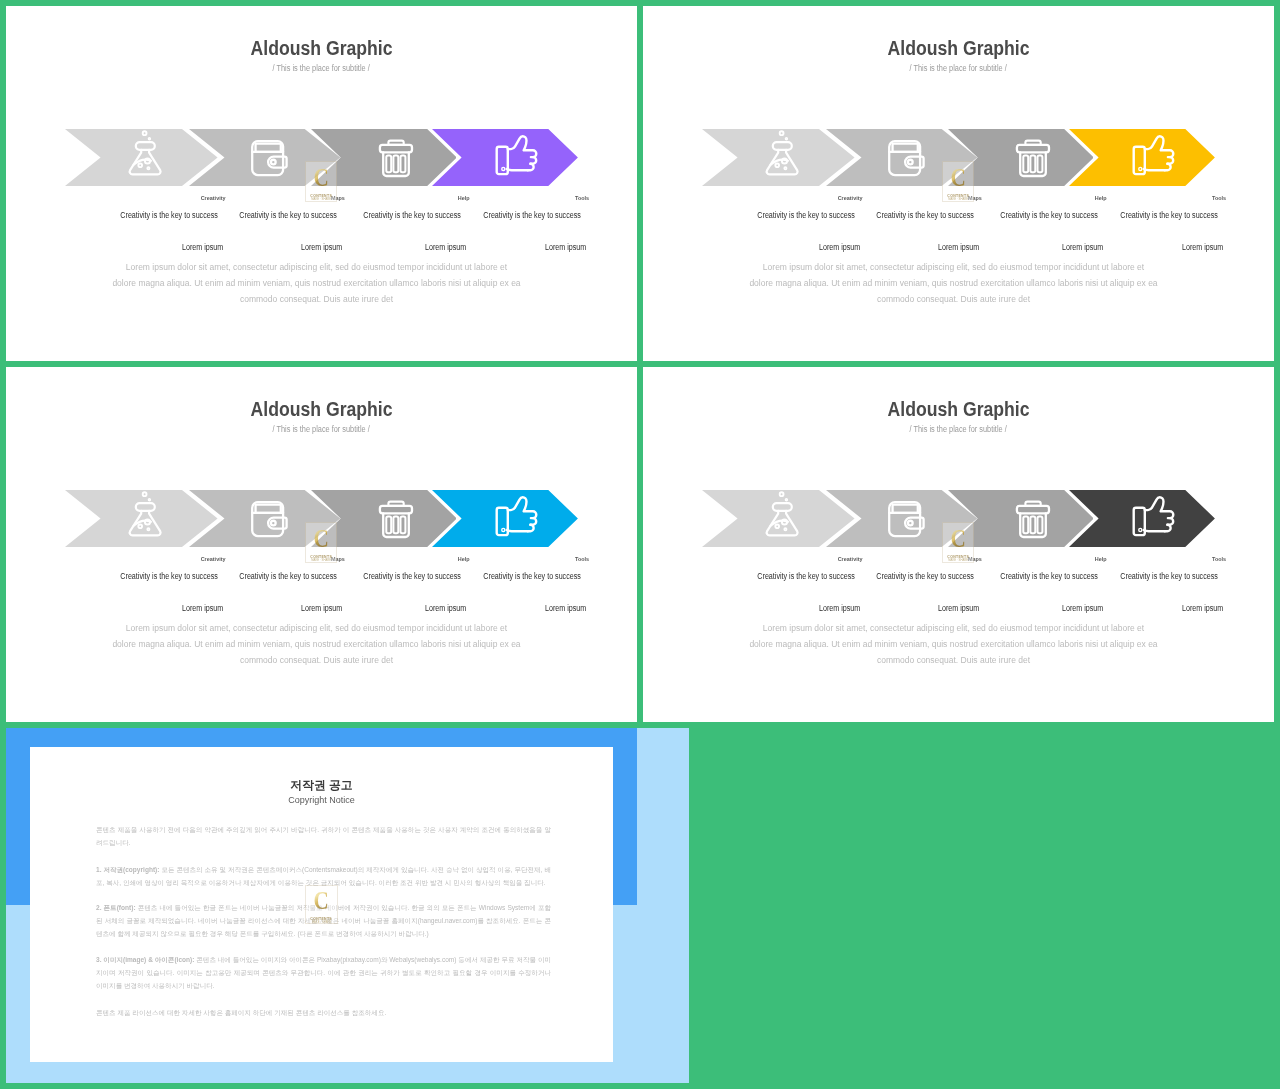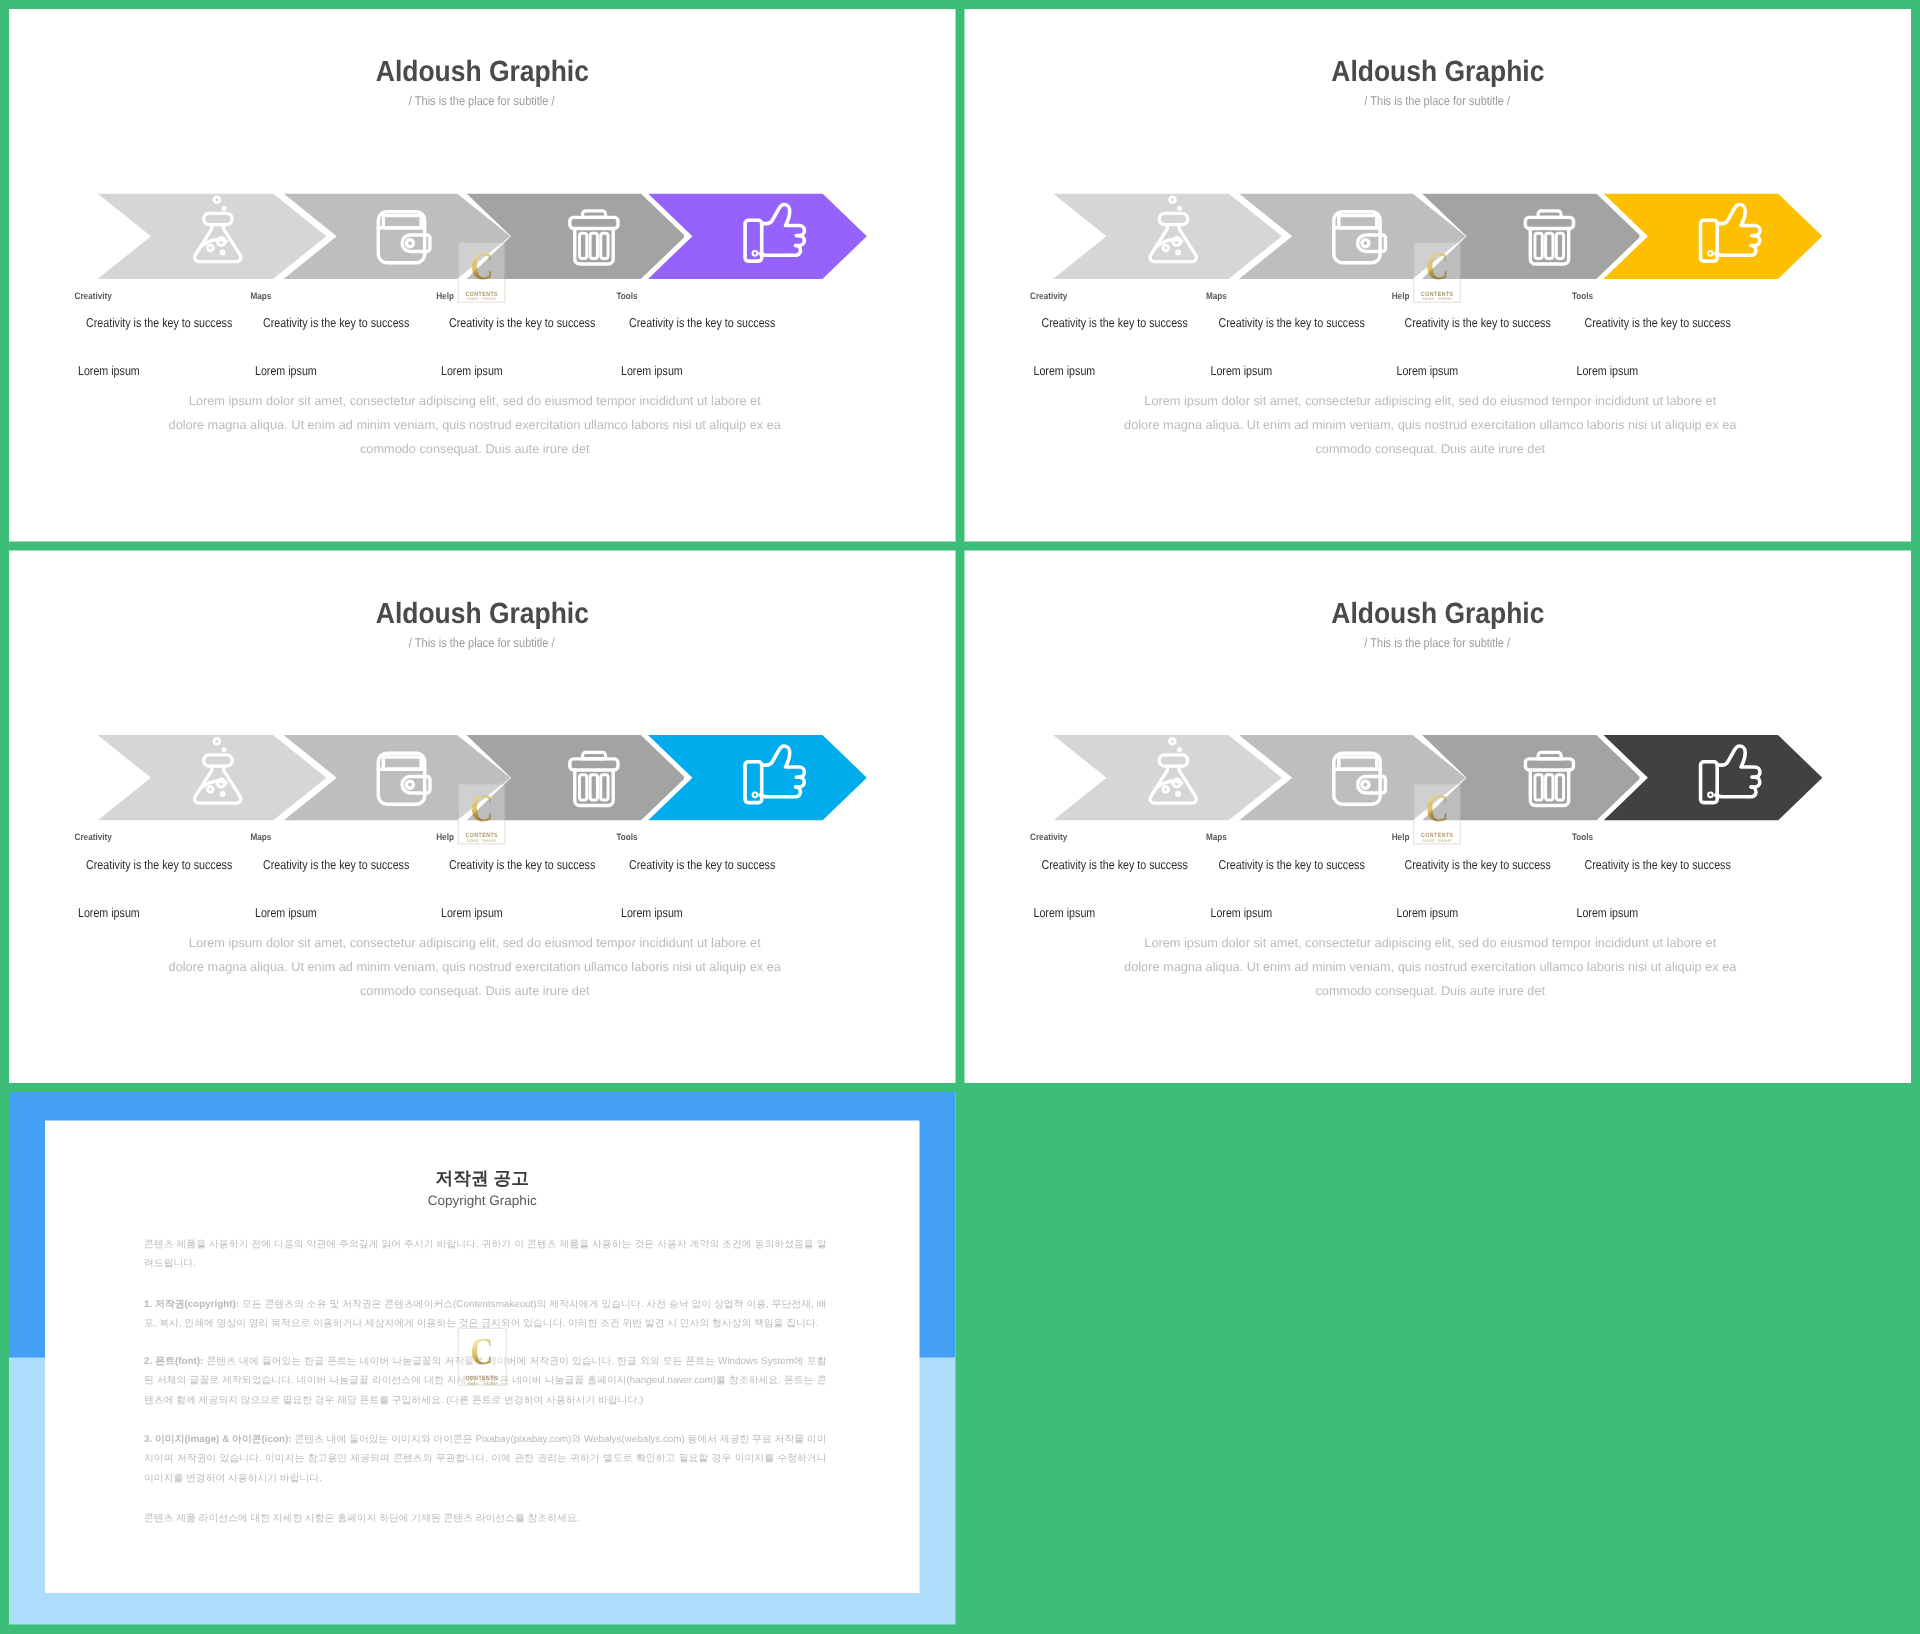--- a/index.html
+++ b/index.html
@@ -9,21 +9,21 @@
   .slide{position:absolute;background:#fff;overflow:hidden;}
   .ctr{position:absolute;left:0;right:0;text-align:center;white-space:nowrap;}
   .ctr > span{display:inline-block;transform-origin:50% 50%;}
   .title span{font-size:19.5px;line-height:20px;font-weight:bold;color:#4a4a4a;
               transform:scaleX(0.904);}
   .subtitle span{font-size:8.5px;line-height:9px;color:#9b9b9b;transform:scaleX(0.865);}
   .chev{position:absolute;top:0;}
   .chev svg{display:block;}
   .icon{position:absolute;}
   .icon svg{display:block;}
-  .step{position:absolute;text-align:left;}
+  .step{position:absolute;text-align:right;}
   .step .lab{font-size:6.2px;line-height:8px;color:#5a5a5a;font-weight:bold;white-space:nowrap;}
   .step .lab span{display:inline-block;transform:scaleX(0.88);}
   .step .bod{font-size:8.5px;line-height:11.9px;color:#2b2b2b;white-space:nowrap;margin-top:21px;}
   .step .bod span{display:inline-block;transform:scaleX(0.839);}
   .para{position:absolute;left:0;right:0;text-align:center;
         font-size:8.5px;line-height:16.2px;color:#bbbbbb;white-space:nowrap;}
   .wm{position:absolute;box-sizing:border-box;
       border:1px solid rgba(160,132,76,.26);background:rgba(255,255,255,.40);
       text-align:center;opacity:.72;}
   .wm .c{display:block;font-family:"Liberation Serif",serif;font-weight:bold;
@@ -417,25 +417,25 @@
       <div>Lorem ipsum dolor sit amet, consectetur adipiscing elit, sed do eiusmod tempor incididunt ut labore et</div>
       <div>dolore magna aliqua. Ut enim ad minim veniam, quis nostrud exercitation ullamco laboris nisi ut aliquip ex ea</div>
       <div>commodo consequat. Duis aute irure det</div>
     </div>
     <div class="wm" style="left:299.0px;top:154.8px;width:32.4px;height:41.5px;">
       <span class="c" style="font-size:25.9px;line-height:31.5px;">C</span>
       <span class="bn" style="font-size:4.15px;line-height:5.02px;letter-spacing:0.39px;">CONTENTS</span>
       <span class="tg" style="font-size:2.75px;line-height:4.54px;">MAKE  ·  SHARE</span>
     </div>
   </div>
-<div class="slide" style="left:6px;top:728px;width:631px;height:355px;background:#AEDDFC;">
+<div class="slide" style="left:6px;top:728px;width:683px;height:355px;background:#AEDDFC;">
     <div style="position:absolute;left:0;top:0;width:631px;height:177px;background:#44A0F5;"></div>
     <div style="position:absolute;left:24px;top:19px;width:583px;height:315px;background:#fff;">
       <div style="position:absolute;left:0;right:0;top:31px;text-align:center;font-size:11.8px;line-height:14px;font-weight:bold;color:#3a3a3a;">저작권 공고</div>
-      <div style="position:absolute;left:0;right:0;top:48px;text-align:center;font-size:9px;line-height:11px;color:#5a5a5a;">Copyright Graphic</div>
+      <div style="position:absolute;left:0;right:0;top:48px;text-align:center;font-size:9px;line-height:11px;color:#5a5a5a;">Copyright Notice</div>
       <div style="position:absolute;left:66px;width:455px;top:76px;font-size:6.55px;line-height:13.05px;color:#bababa;text-align:justify;">
         <p style="margin:0 0 13.9px;">콘텐츠 제품을 사용하기 전에 다음의 약관에 주의깊게 읽어 주시기 바랍니다. 귀하가 이 콘텐츠 제품을 사용하는 것은 사용자 계약의 조건에 동의하셨음을 알려드립니다.</p>
         <p style="margin:0 0 11.9px;"><b>1. 저작권(copyright):</b> <span>모든 콘텐츠의 소유 및 저작권은 콘텐츠메이커스(Contentsmakeout)의 제작자에게 있습니다. 사전 승낙 없이 상업적 이용, 무단전재, 배포, 복사, 인쇄에 영상이 영리 목적으로 이용하거나 제삼자에게 이용하는 것은 금지되어 있습니다. 이러한 조건 위반 발견 시 민사의 형사상의 책임을 집니다.</span></p>
         <p style="margin:0 0 12.9px;"><b>2. 폰트(font):</b> <span>콘텐츠 내에 들어있는 한글 폰트는 네이버 나눔글꼴의 저작물로 네이버에 저작권이 있습니다. 한글 외의 모든 폰트는 Windows System에 포함된 서체의 글꼴로 제작되었습니다. 네이버 나눔글꼴 라이선스에 대한 자세한 사항은 네이버 나눔글꼴 홈페이지(hangeul.naver.com)를 참조하세요. 폰트는 콘텐츠에 함께 제공되지 않으므로 필요한 경우 해당 폰트를 구입하세요. (다른 폰트로 변경하여 사용하시기 바랍니다.)</span></p>
         <p style="margin:0 0 13.9px;"><b>3. 이미지(image) &amp; 아이콘(icon):</b> <span>콘텐츠 내에 들어있는 이미지와 아이콘은 Pixabay(pixabay.com)와 Webalys(webalys.com) 등에서 제공한 무료 저작물 이미지이며 저작권이 있습니다. 이미지는 참고용만 제공되며 콘텐츠와 무관합니다. 이에 관한 권리는 귀하가 별도로 확인하고 필요할 경우 이미지를 수정하거나 이미지를 변경하여 사용하시기 바랍니다.</span></p>
         <p style="margin:0 0 0px;"><b></b> <span>콘텐츠 제품 라이선스에 대한 자세한 사항은 홈페이지 하단에 기재된 콘텐츠 라이선스를 참조하세요.</span></p>
       </div>
     </div>
     <div class="wm" style="left:299.4px;top:157.2px;width:32.3px;height:39.1px;">
       <span class="c" style="font-size:25.8px;line-height:29.7px;">C</span>

